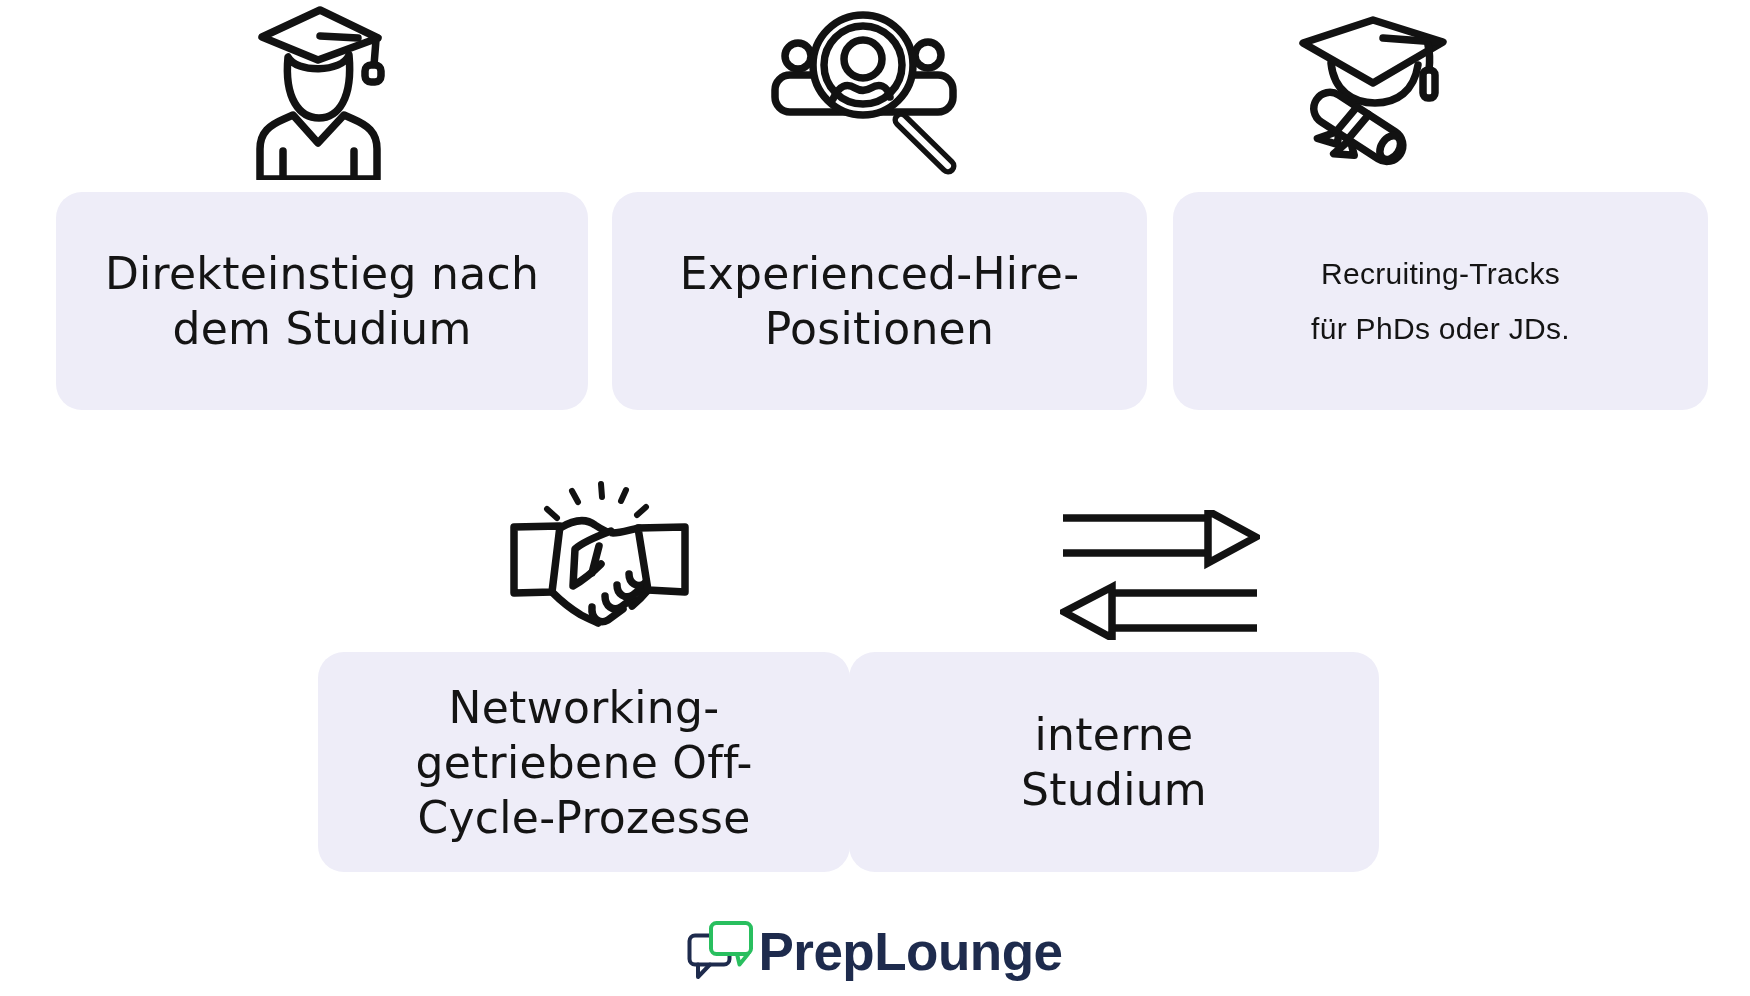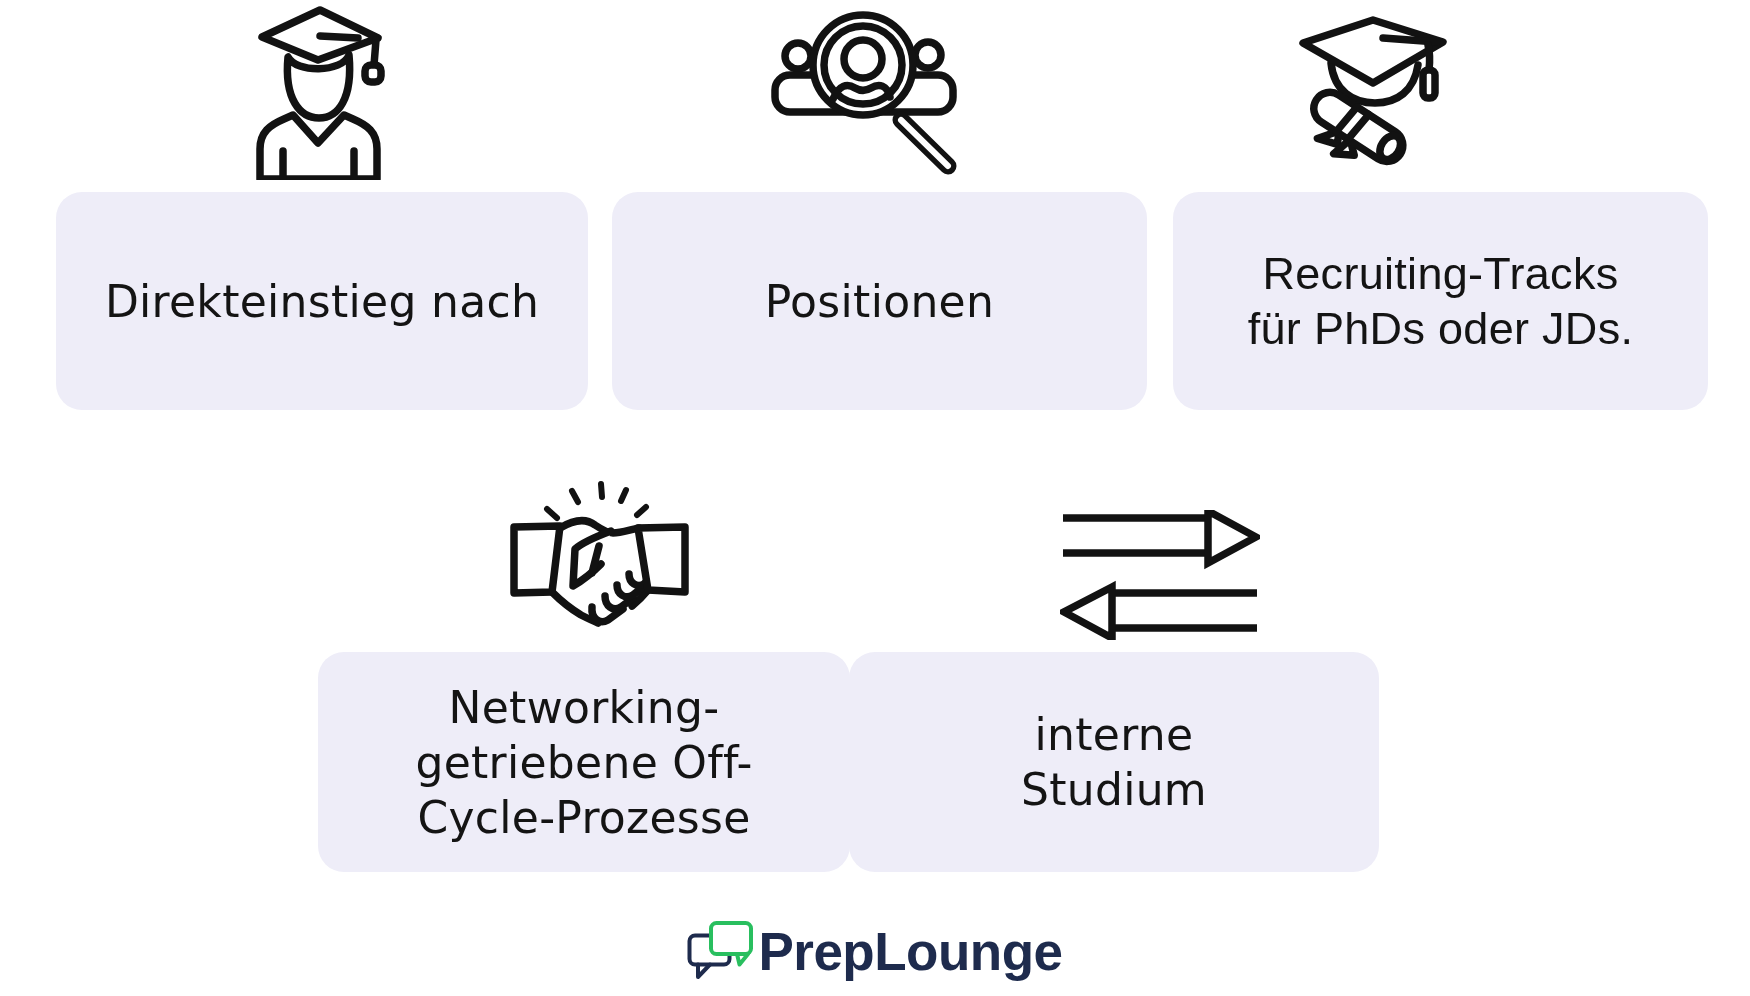--- a/index.html
+++ b/index.html
@@ -14,21 +14,21 @@
     position:absolute;
     background:var(--card-bg,#EEEDF8);
     border-radius:26px;
     display:flex;flex-direction:column;
     align-items:center;justify-content:center;
     text-align:center;
     color:var(--text,#141414);
     font-size:44px;line-height:55px;font-weight:500;
     letter-spacing:0.3px;
   }
-  .card.alt-font{font-family:"Liberation Sans",sans-serif;font-size:45px;}
+  .card.alt-font{font-family:"Liberation Sans",sans-serif;font-size:30px;}
   .icon-svg{position:absolute;}
   .icon-svg path,.icon-svg circle,.icon-svg rect,.icon-svg ellipse,.icon-svg line{
     stroke:var(--icon-stroke,#121212);
     fill:none;
     stroke-width:7.5;
     stroke-linecap:round;
     stroke-linejoin:round;
   }
   .icon-svg .fw{fill:#ffffff;}
   .icon-svg .sharp{stroke-linejoin:miter;stroke-linecap:butt;}
@@ -86,23 +86,25 @@
       <path class="fw" d="M -2,15 L -8,36 L 10,26 Z"></path>
       <rect class="fw" x="-52" y="-16" width="100" height="32" rx="16"></rect>
       <ellipse cx="36" cy="0" rx="9" ry="13"></ellipse>
       <path d="M -14,-16 L -18,16"></path>
       <path d="M 0,-16 L -4,16"></path>
     </g>
   </svg>
 
   <div class="card" style="left:56px;top:192px;width:532px;height:218px;">
     <div>Direkteinstieg nach</div>
+    <div>dem Studium</div>
   </div>
 
   <div class="card" style="left:612px;top:192px;width:535px;height:218px;">
+    <div>Experienced-Hire-</div>
     <div>Positionen</div>
   </div>
 
   <div class="card alt-font" style="left:1173px;top:192px;width:535px;height:218px;">
     <div>Recruiting-Tracks</div>
     <div>für PhDs oder JDs.</div>
   </div>
 
   <svg class="icon-svg" style="left:495px;top:465px;" width="210" height="175" viewBox="0 0 210 175">
     <path class="thin" d="M 62,53 L 52,44"></path>

